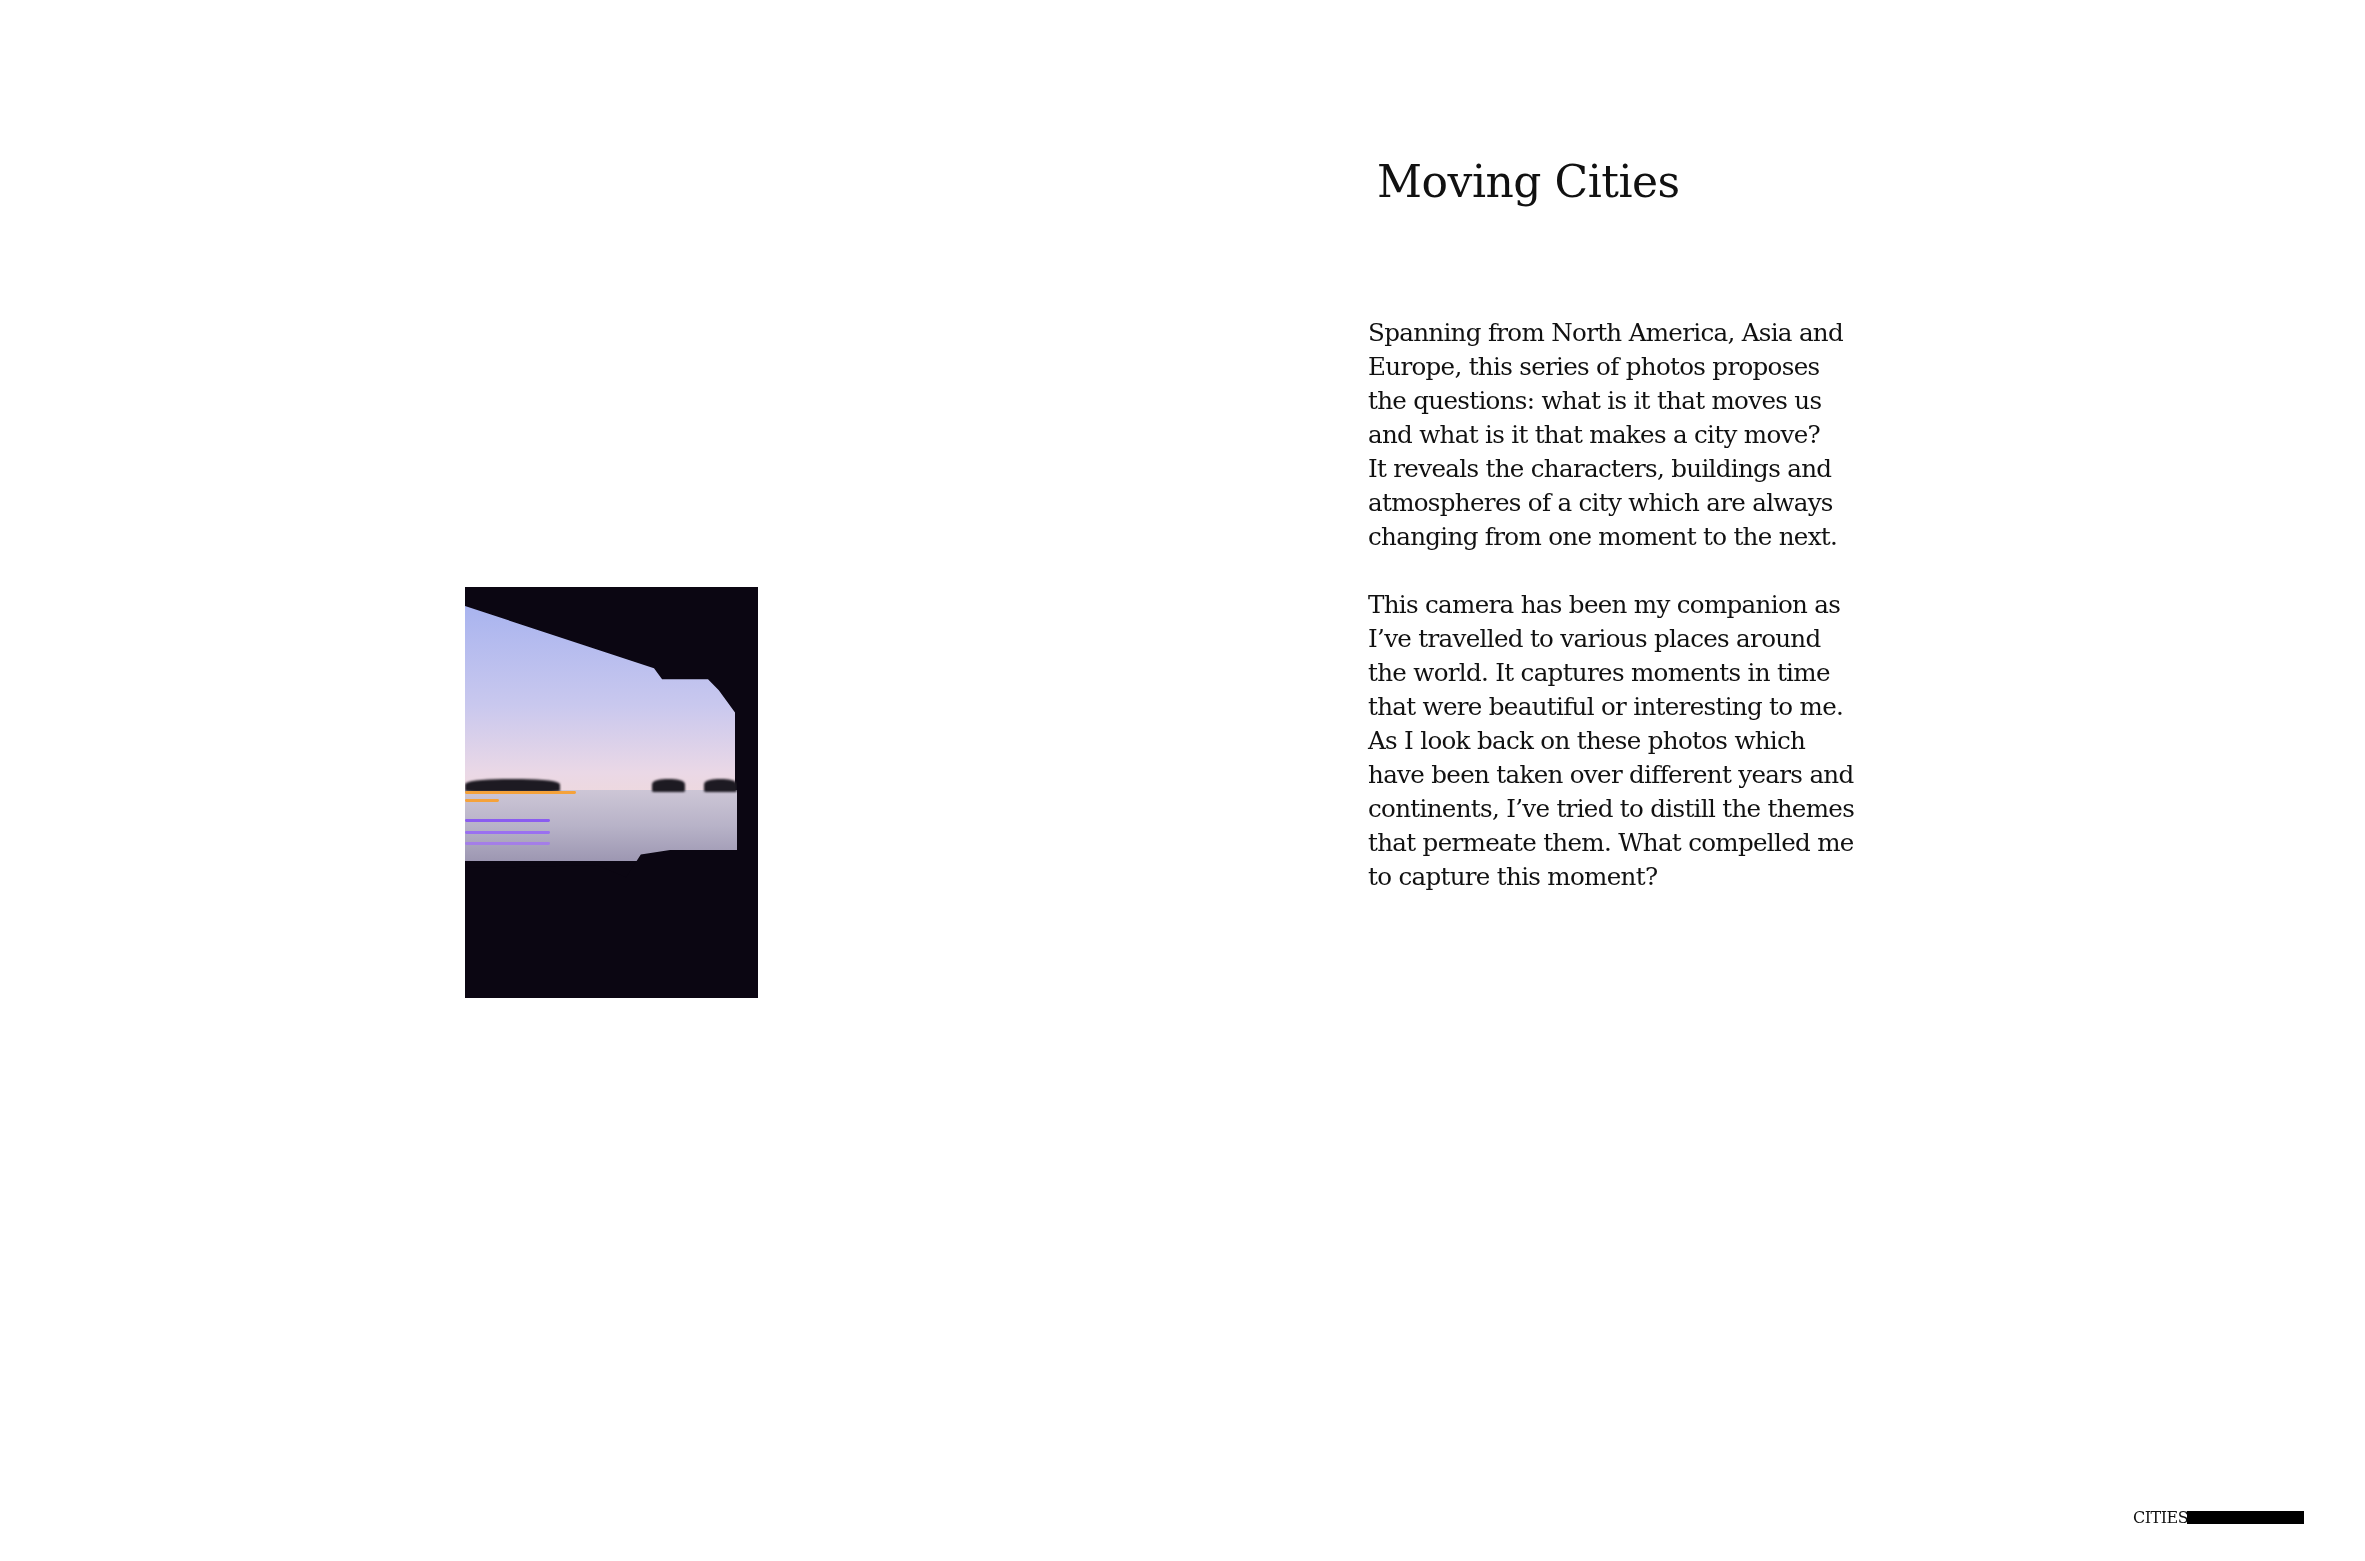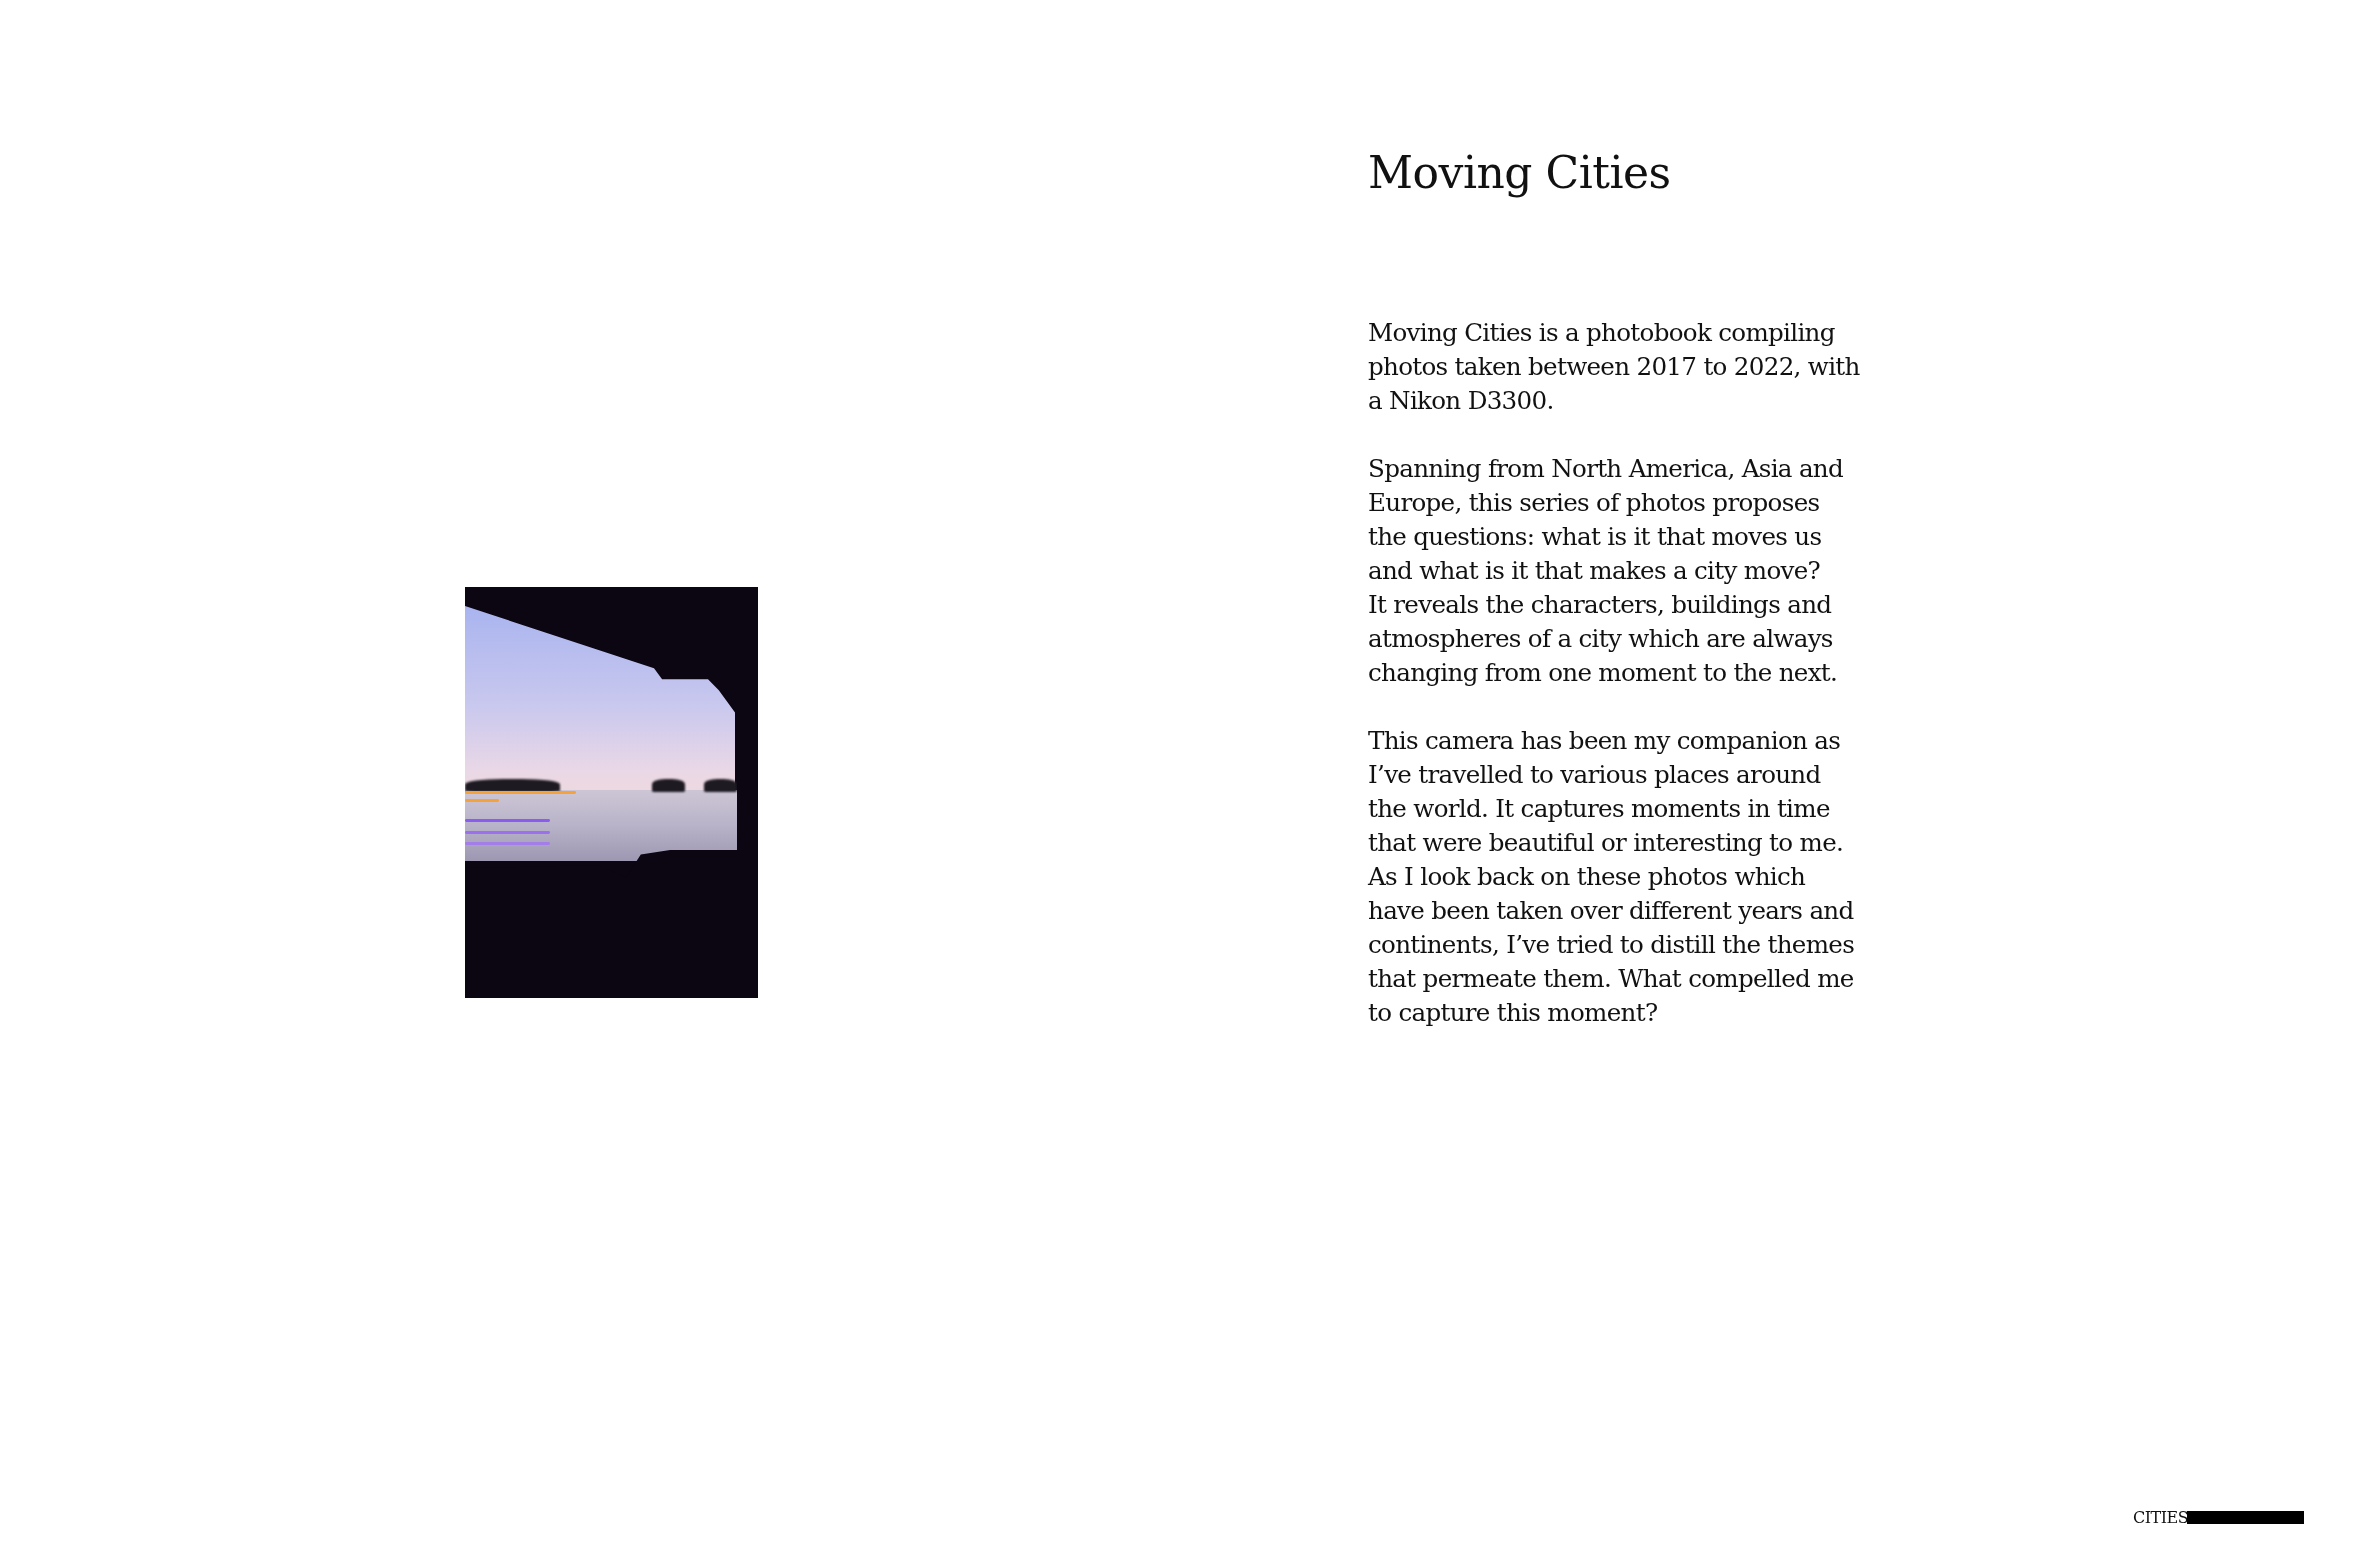--- a/index.html
+++ b/index.html
@@ -12,21 +12,21 @@
          clip-path:polygon(0 0, 70% 28%, 73% 33%, 90% 33%, 94% 38%, 100% 48%, 100% 100%, 0 100%); }
   .road { position:absolute; left:0; top:203px; width:272px; height:71px;
           background:linear-gradient(180deg,#cdc6d6 0%,#b8b3c8 50%,#9d97b2 100%); }
   .treeline { position:absolute; top:192px; height:13.2px; background:#1d1a22; border-radius:40% 40% 10% 10%; filter:blur(0.9px); }
   .streak { position:absolute; height:2.8px; border-radius:1.4px; filter:blur(0.7px); }
   .dash { position:absolute; left:0; top:263px; width:293px; height:151px; background:#0b0612;
           clip-path:polygon(0 12%, 45% 10%, 55% 18%, 60% 3%, 70% 0, 100% 0, 100% 100%, 0 100%); }
   .pillar { position:absolute; left:272px; top:0; width:21px; height:411px; background:#0b0612; }
 
   .title { position:absolute; left:1368px; top:142px; font-size:44px; line-height:62px;
-           font-weight:normal; margin:0; letter-spacing:-0.5px; color:#111; }
+           font-weight:normal; margin:9px; letter-spacing:-0.5px; color:#111; }
   .body-text { position:absolute; left:1368px; top:316px; width:497px; font-size:24.6px; line-height:34px;
                letter-spacing:-0.7px; color:#111; }
   .body-text p { margin:0 0 34px 0; white-space:pre-line; }
   .footer-label { position:absolute; left:2133px; top:1508px; font-size:16px; line-height:19px;
                   letter-spacing:-0.5px; color:#111; }
   .footer-bar { position:absolute; left:2187px; top:1511px; width:117px; height:12.8px; background:#000; }
 </style>
 </head>
 <body>
 
@@ -41,23 +41,20 @@
   <div class="streak" style="left:0;top:232px;width:85px;background:#8a5cf0;"></div>
   <div class="streak" style="left:0;top:244px;width:85px;background:#9a70f0;"></div>
   <div class="streak" style="left:0;top:255px;width:85px;background:#a47ee8;"></div>
   <div class="pillar"></div>
   <div class="dash"></div>
 </div>
 
 <h1 class="title">Moving Cities</h1>
 
 <div class="body-text">
-  <p>Moving Cities is a photobook compiling
-photos taken between 2017 to 2022, with
-a Nikon D3300.</p>
   <p>Spanning from North America, Asia and
 Europe, this series of photos proposes
 the questions: what is it that moves us
 and what is it that makes a city move?
 It reveals the characters, buildings and
 atmospheres of a city which are always
 changing from one moment to the next.</p>
   <p>This camera has been my companion as
 I’ve travelled to various places around
 the world. It captures moments in time

